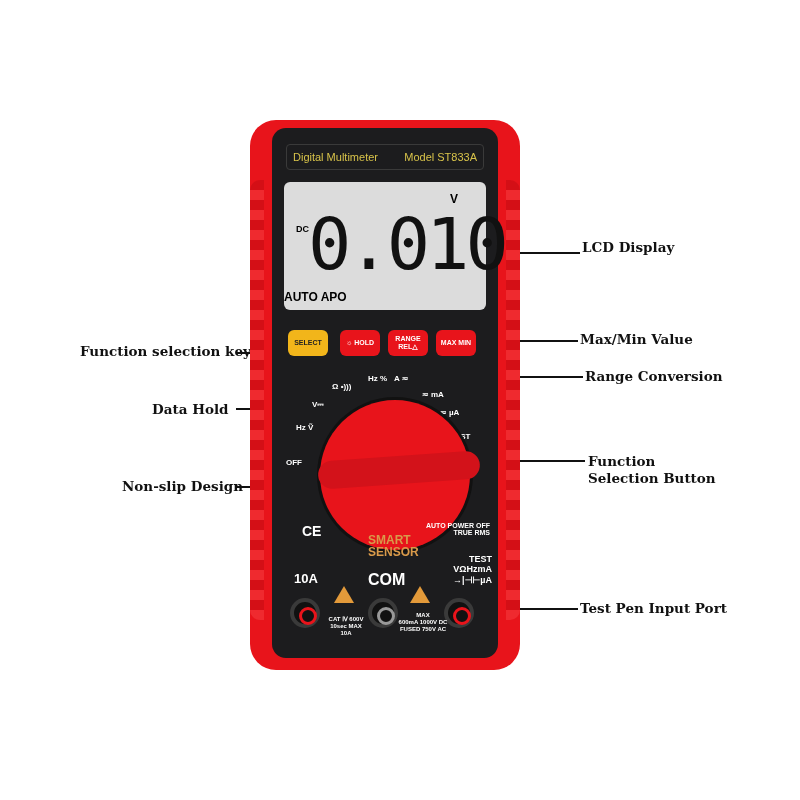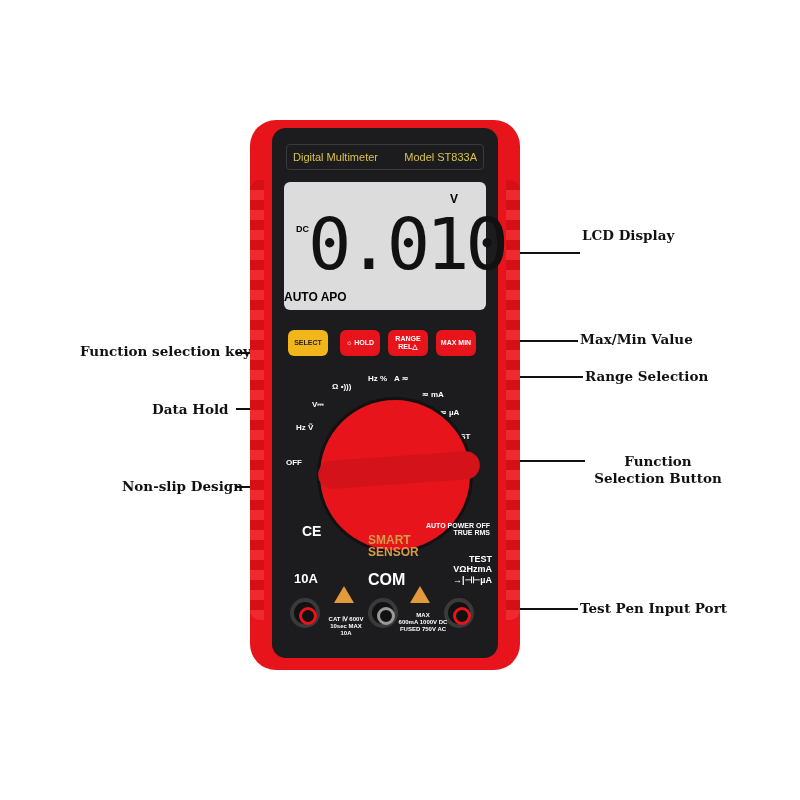--- a/index.html
+++ b/index.html
@@ -29,31 +29,31 @@
   .jack.red::after,.jack.grey::after{content:"";position:absolute;left:5px;top:5px;width:12px;height:12px;border-radius:50%;}
   .jack.red::after{border:3px solid #e8141b;}
   .jack.grey::after{border:3px solid #999;}
   .port-lbl{position:absolute;color:#fff;font-weight:bold;}
   .warn{position:absolute;top:458px;width:0;height:0;border-left:10px solid transparent;border-right:10px solid transparent;border-bottom:17px solid #e39a3a;}
   .small{position:absolute;color:#fff;font-size:6px;font-weight:bold;text-align:center;line-height:1.15;}
 </style>
 </head>
 <body>
 
-<div class="callout" style="left:582px;top:227px">LCD Display</div>
+<div class="callout" style="left:582px;top:239px">LCD Display</div>
 <div class="line" style="left:478px;top:252px;width:102px;height:2px"></div>
 
 <div class="callout" style="left:580px;top:331px">Max/Min Value</div>
 <div class="line" style="left:466px;top:340px;width:112px;height:2px"></div>
 
-<div class="callout" style="left:585px;top:368px">Range Selection</div>
+<div class="callout" style="left:585px;top:368px">Range Conversion</div>
 <div class="line" style="left:410px;top:376px;width:173px;height:2px"></div>
 <div class="line" style="left:409px;top:350px;width:2px;height:28px"></div>
 
-<div class="callout" style="left:588px;top:453px;text-align:center;line-height:1.25"><span style="display:inline-block;width:140px;white-space:normal">Function Selection Button</span></div>
+<div class="callout" style="left:588px;top:453px;text-align:left;line-height:1.25"><span style="display:inline-block;width:140px;white-space:normal">Function Selection Button</span></div>
 <div class="line" style="left:425px;top:460px;width:160px;height:2px"></div>
 
 <div class="callout" style="left:80px;top:343px">Function selection key</div>
 <div class="line" style="left:236px;top:352px;width:60px;height:2px"></div>
 
 <div class="callout" style="left:152px;top:401px">Data Hold</div>
 <div class="line" style="left:236px;top:408px;width:124px;height:2px"></div>
 <div class="line" style="left:358px;top:357px;width:2px;height:53px"></div>
 
 <div class="callout" style="left:122px;top:478px">Non-slip Design</div>

